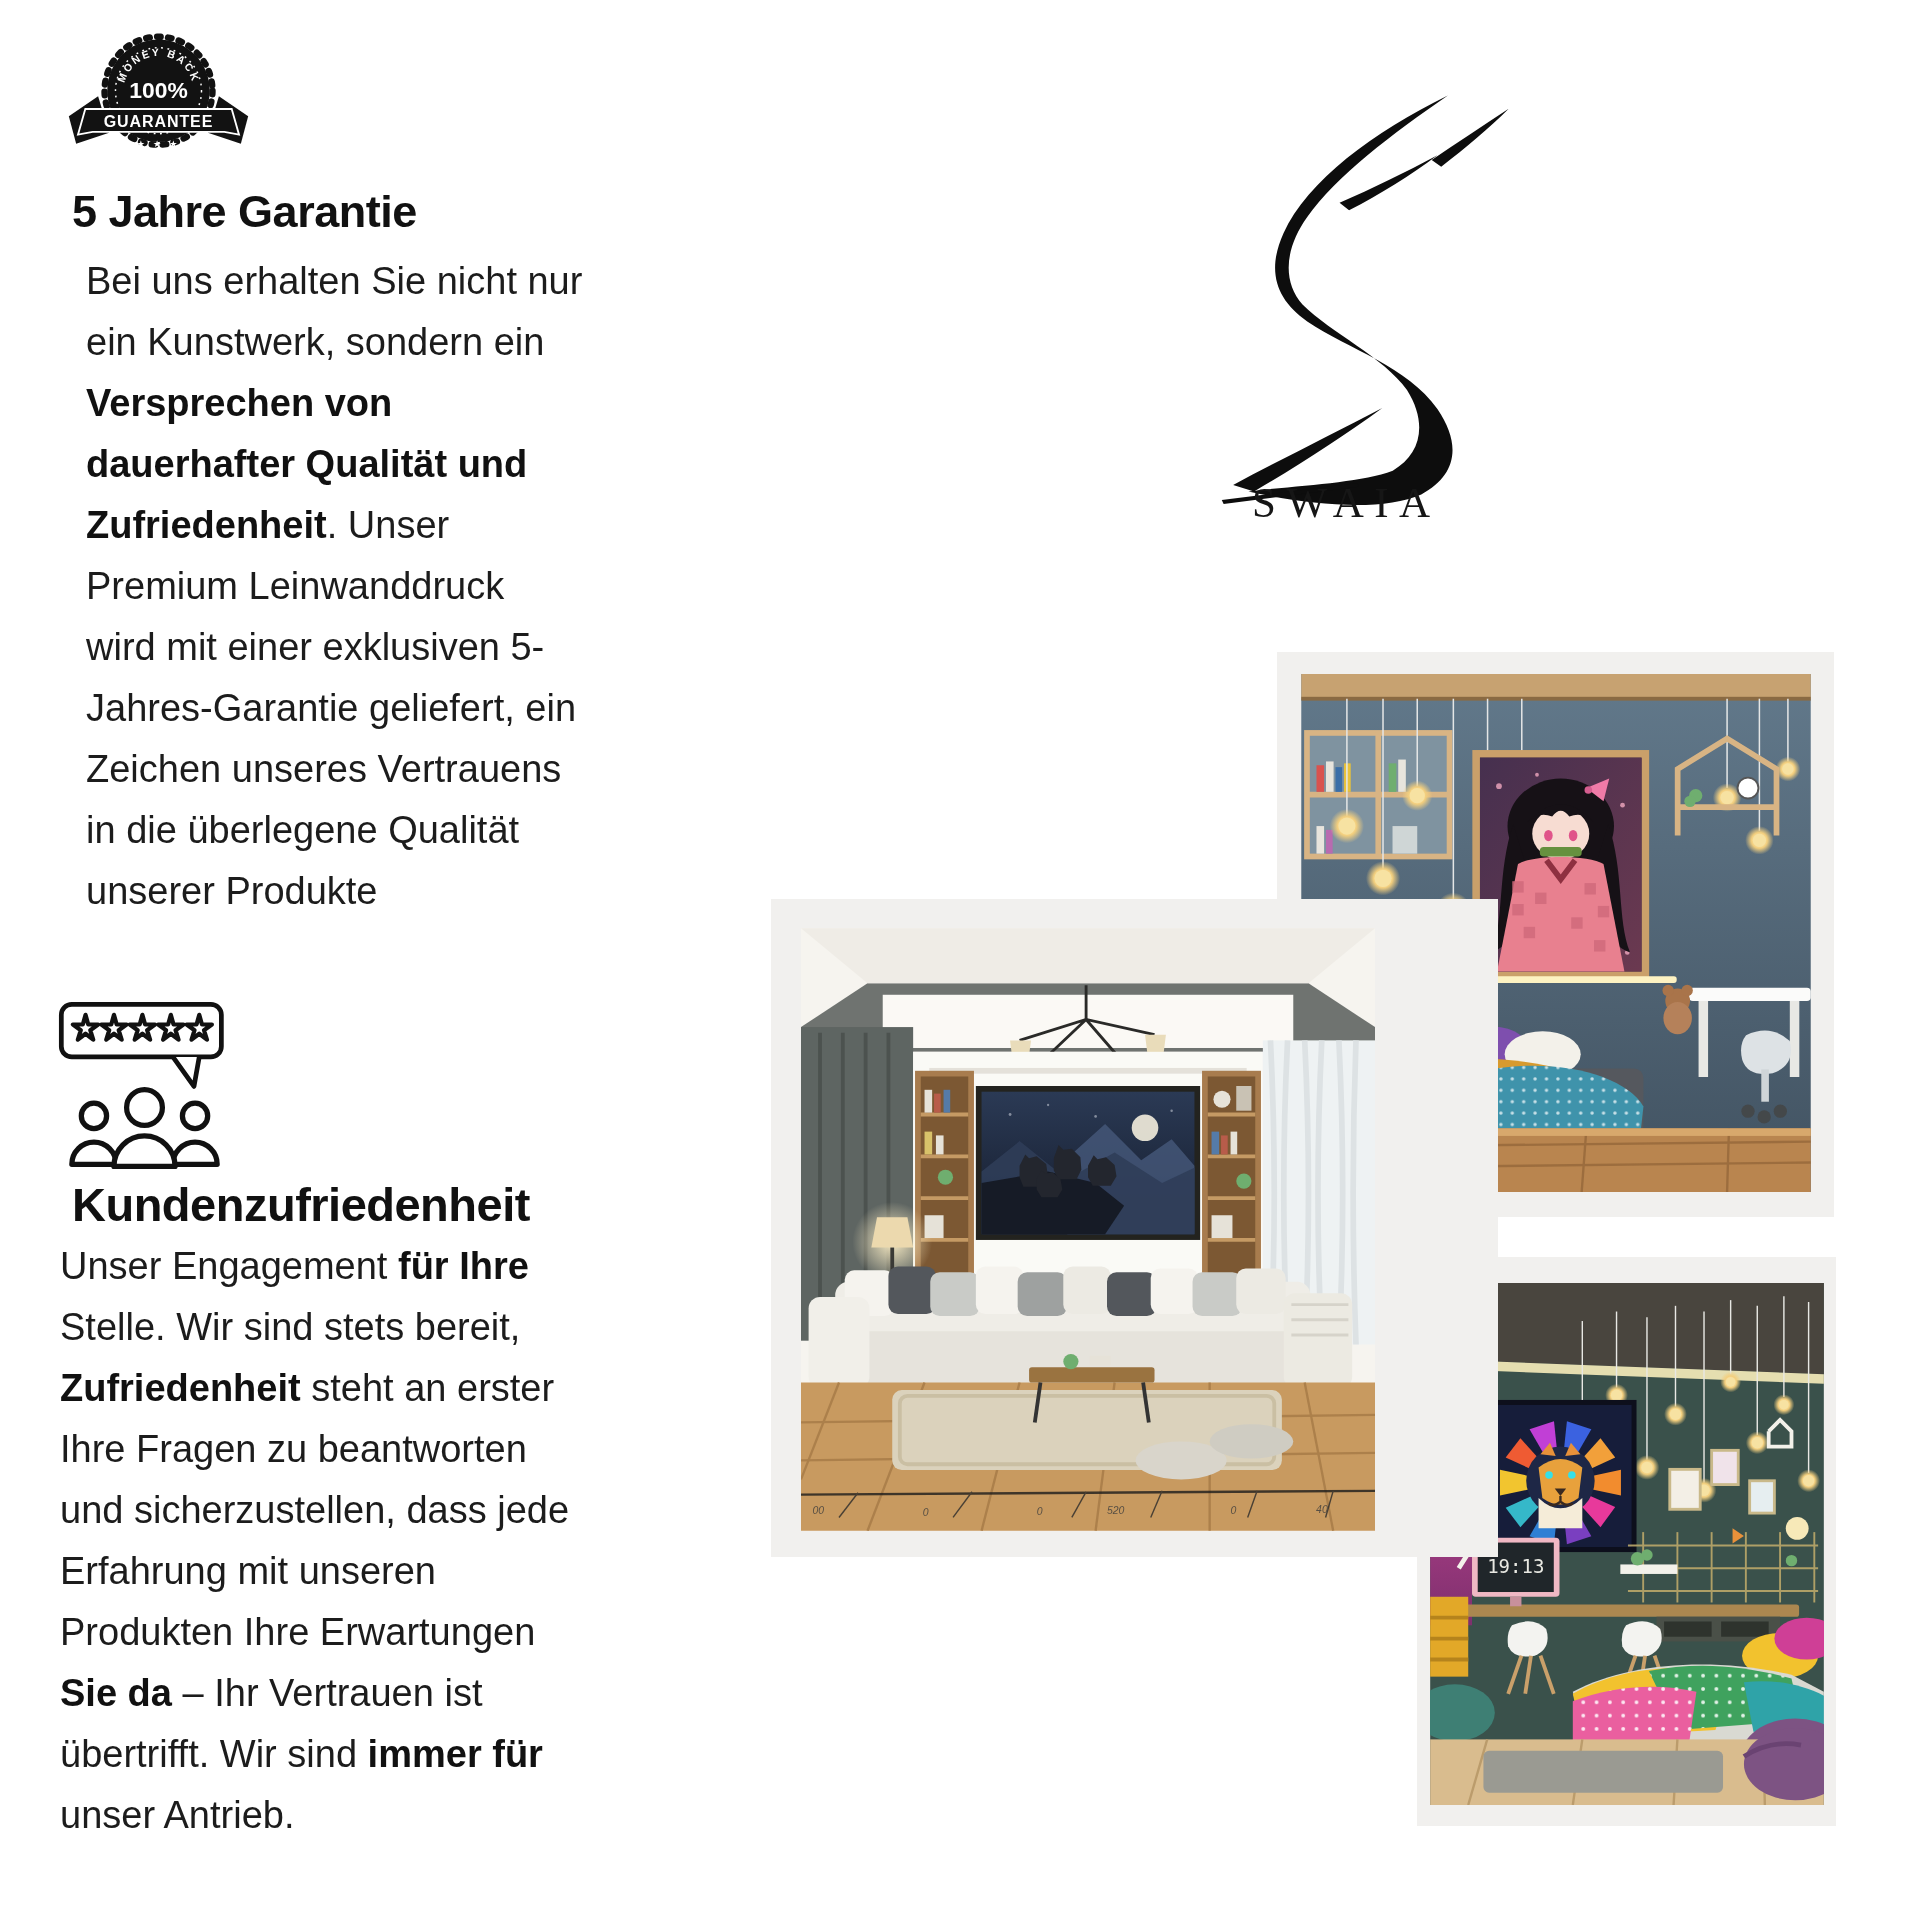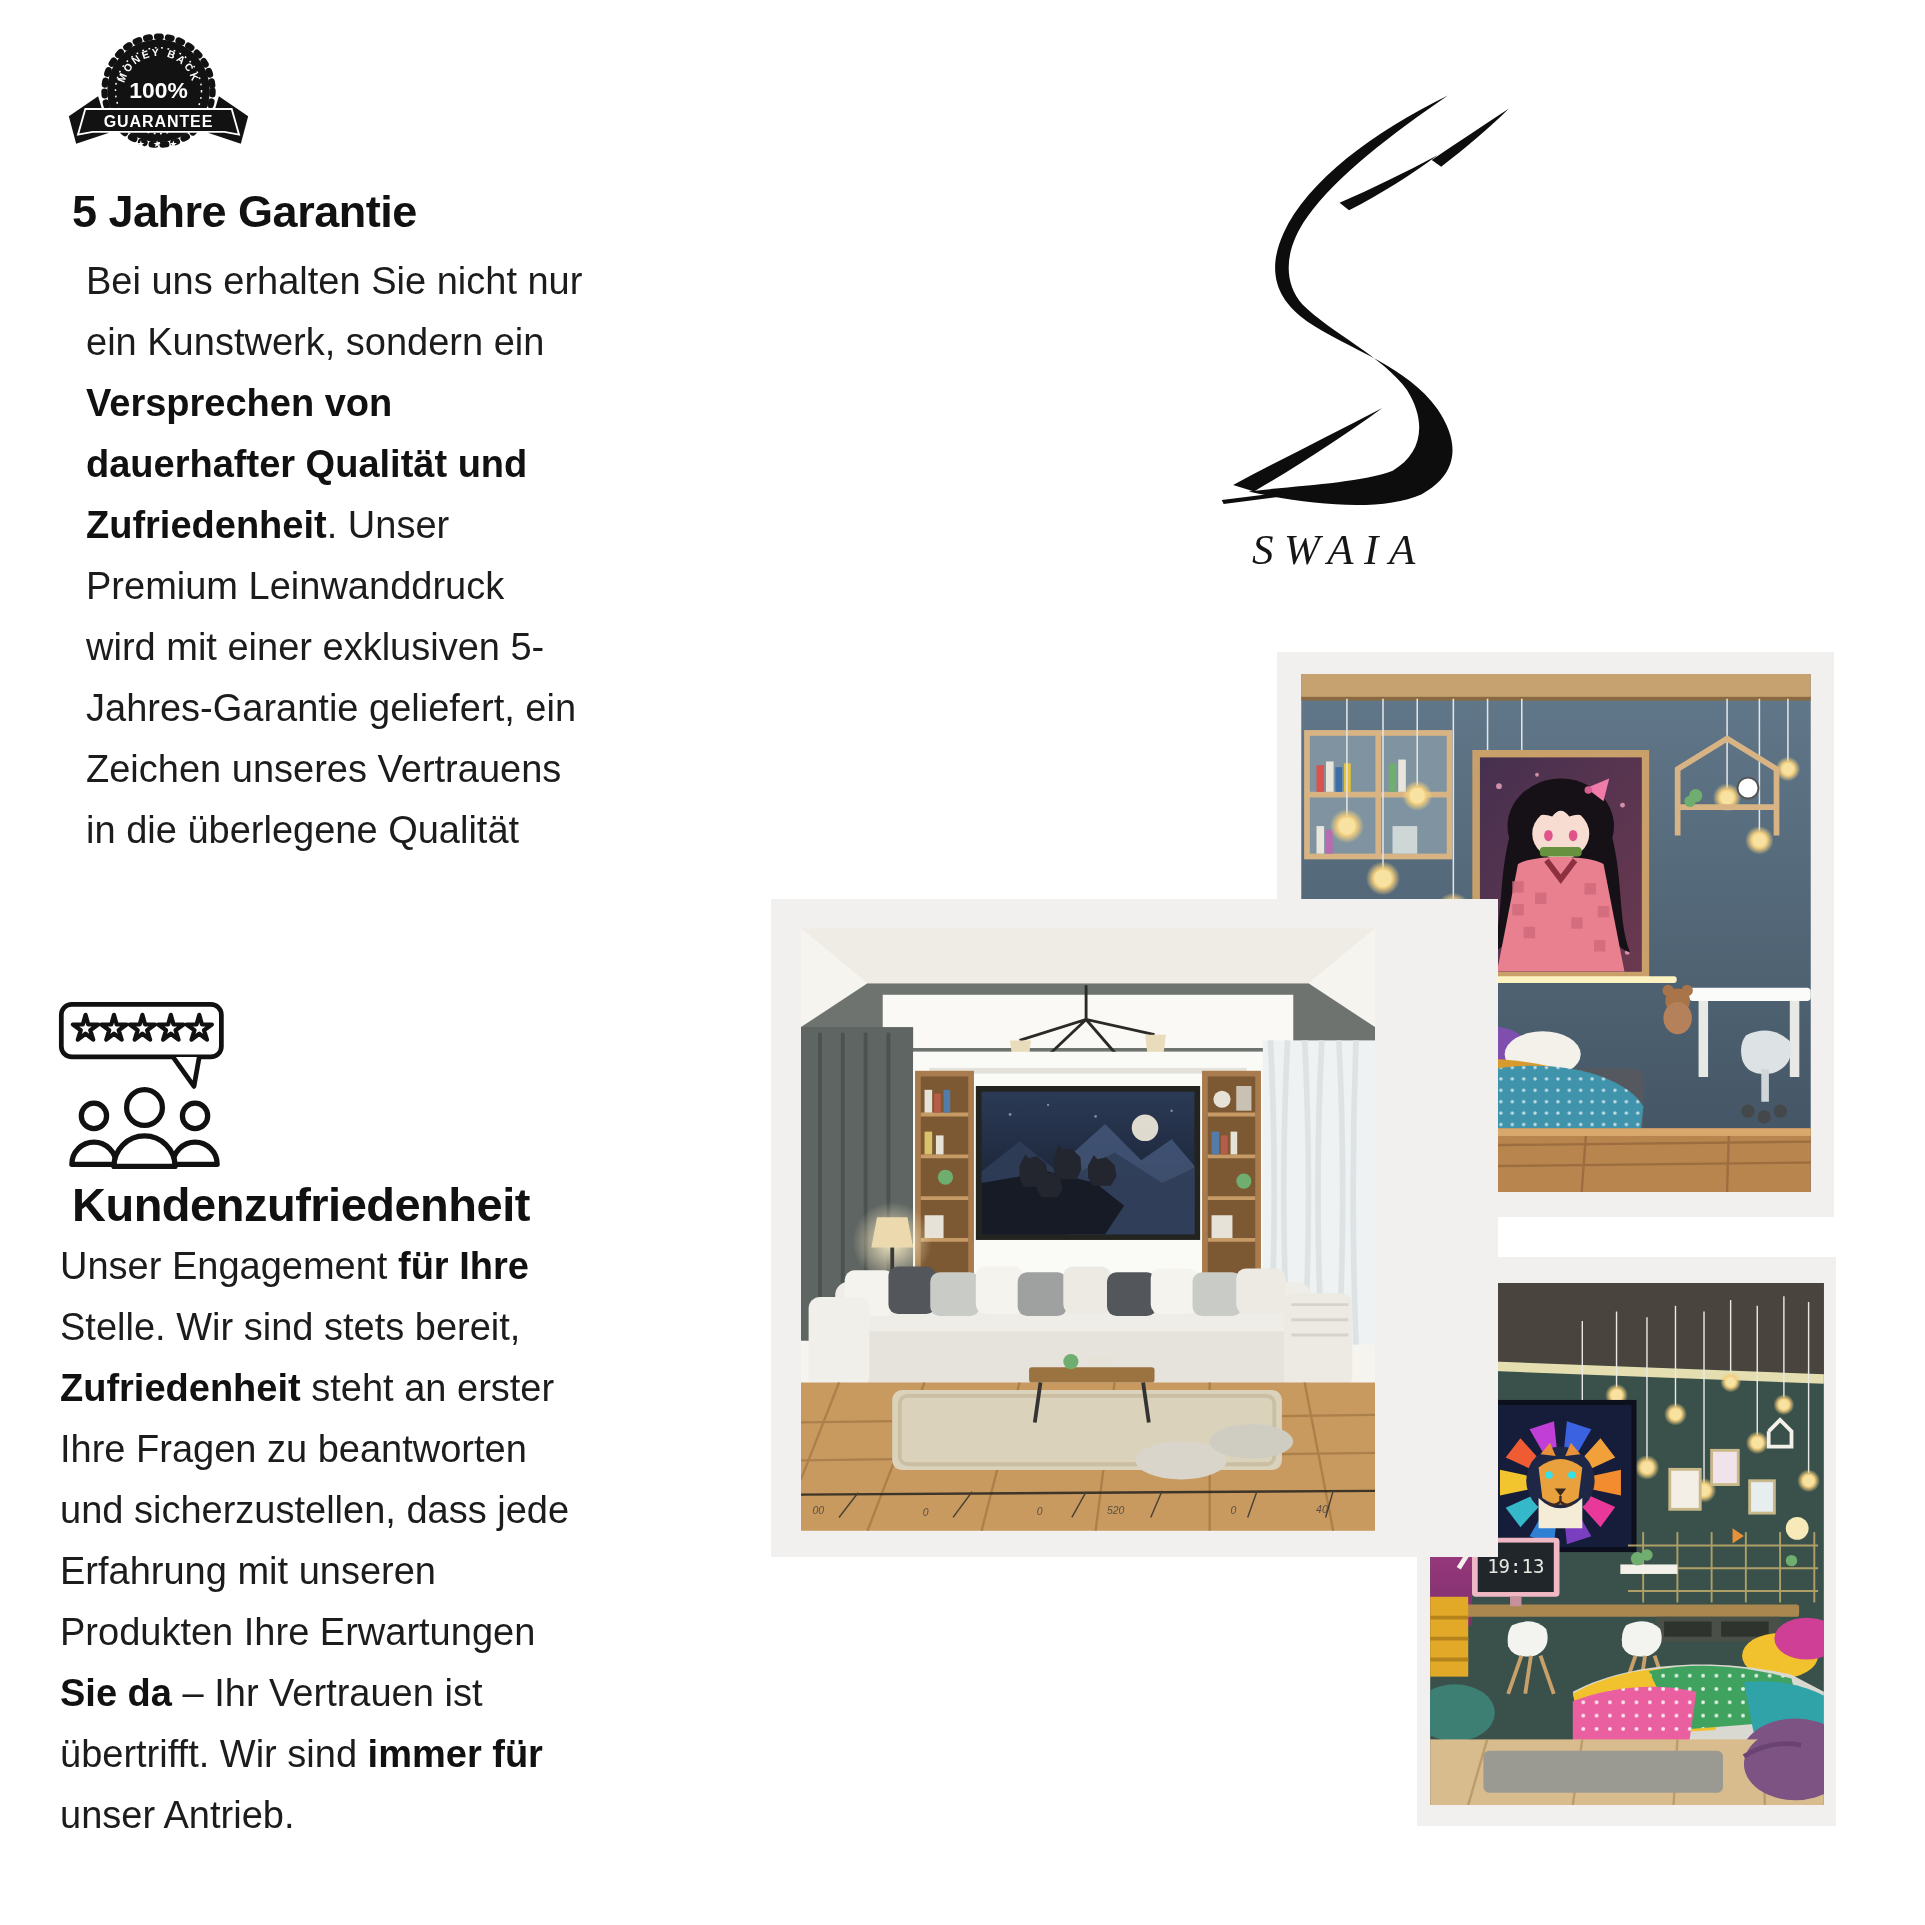--- a/index.html
+++ b/index.html
@@ -40,20 +40,21 @@
       <div><span>Bei uns erhalten Sie nicht nur</span></div>
       <div><span>ein Kunstwerk, sondern ein</span></div>
       <div><span class="b">Versprechen von</span></div>
       <div><span class="b">dauerhafter Qualität und</span></div>
       <div><span class="b">Zufriedenheit</span><span>. Unser</span></div>
       <div><span>Premium Leinwanddruck</span></div>
       <div><span>wird mit einer exklusiven 5-</span></div>
       <div><span>Jahres-Garantie geliefert, ein</span></div>
       <div><span>Zeichen unseres Vertrauens</span></div>
       <div><span>in die überlegene Qualität</span></div>
+      <div><span>unserer Produkte</span></div>
     </div>
 
   <svg class="abs" style="left:55px;top:997px;" width="179" height="183" viewBox="0 0 170 172">
     <g fill="none" stroke="#111" stroke-width="4.5" stroke-linejoin="round">
       <rect x="6" y="6" width="152" height="50" rx="10" fill="#fff"></rect>
       <path d="M112 56 L132 84 L137 56" fill="#fff"></path>
     </g>
     <g fill="none" stroke="#111" stroke-width="4" stroke-linejoin="round">
       <g id="star5">
         <path d="M29 16 L31.5 25 L41 25.2 L33.5 30.6 L36.3 39.6 L29 34 L21.7 39.6 L24.5 30.6 L17 25.2 L26.5 25 Z"></path>
@@ -92,21 +93,21 @@
     <path d="M243 20 C165 58 95 110 70 165 C52 205 62 235 95 258 C140 288 200 305 232 350
              C258 388 252 420 215 440 C175 458 100 452 33 437
              C90 430 150 428 185 415 C215 398 222 365 200 330
              C175 295 120 270 90 240 C68 215 72 180 95 148
              C125 105 185 60 243 20 Z"></path>
     <path d="M307 34 C280 52 252 70 226 88 L236 95 C262 75 286 55 307 34 Z"></path>
     <path d="M232 83 C198 101 164 118 129 133 L139 141 C172 124 204 104 232 83 Z"></path>
     <path d="M174 349 C122 376 70 402 17 430 L39 437 C88 408 133 379 174 349 Z"></path>
     <path d="M5 446 L148 428 L149 432 L7 450 Z"></path>
   </svg>
-  <div class="abs wordmark" style="left:1252px;top:525px;font-style:italic;">SWAIA</div>
+  <div class="abs wordmark" style="left:1252px;top:478px;">SWAIA</div>
 
   <div class="card" style="left:1277px;top:652px;width:557px;height:565px;z-index:1;">
     <svg class="photo" style="left:24px;top:22px;" width="510" height="518" viewBox="0 0 536 545">
       <defs>
         <linearGradient id="p1wall" x1="0" y1="0" x2="0" y2="1">
           <stop offset="0" stop-color="#62798b"></stop>
             <stop offset="1" stop-color="#415261"></stop>
         </linearGradient>
         <radialGradient id="bulb" cx="0.5" cy="0.5" r="0.5">
           <stop offset="0" stop-color="#fff8dc"></stop>

